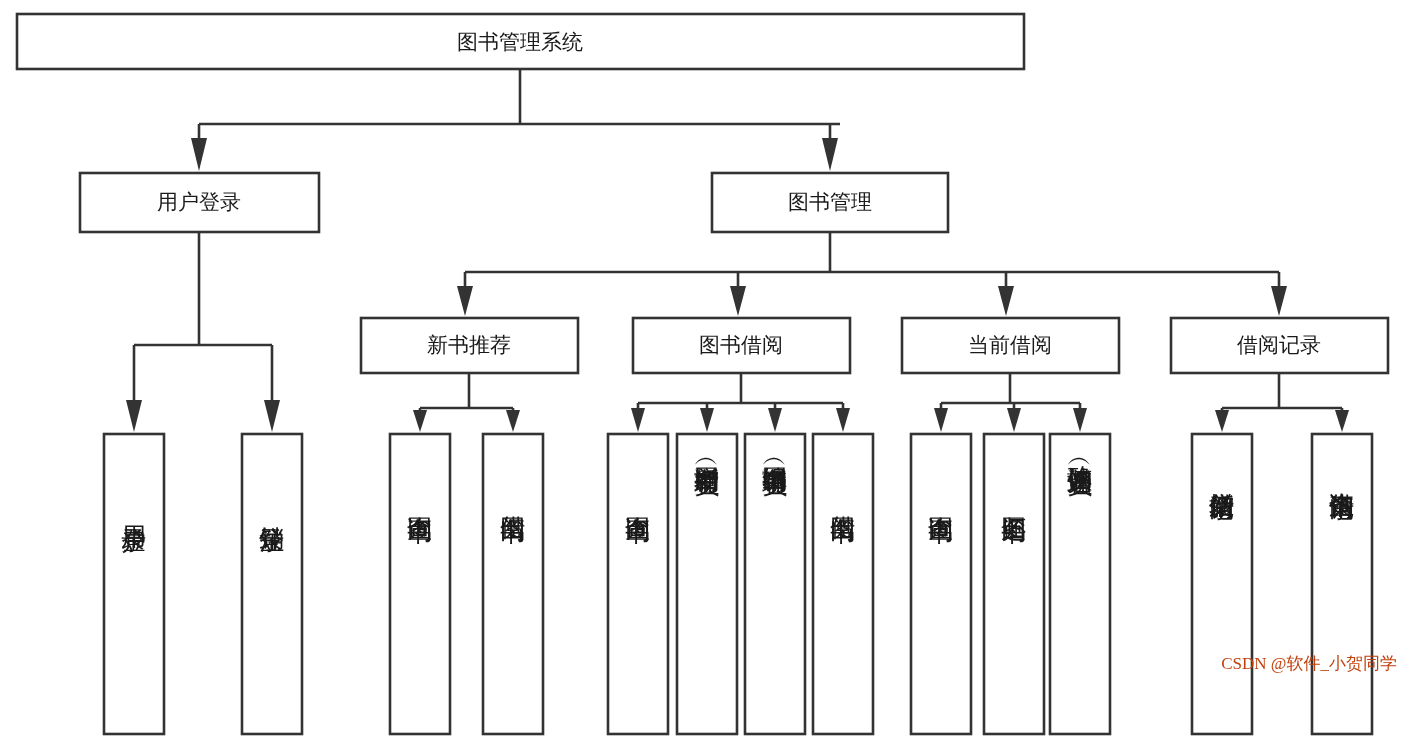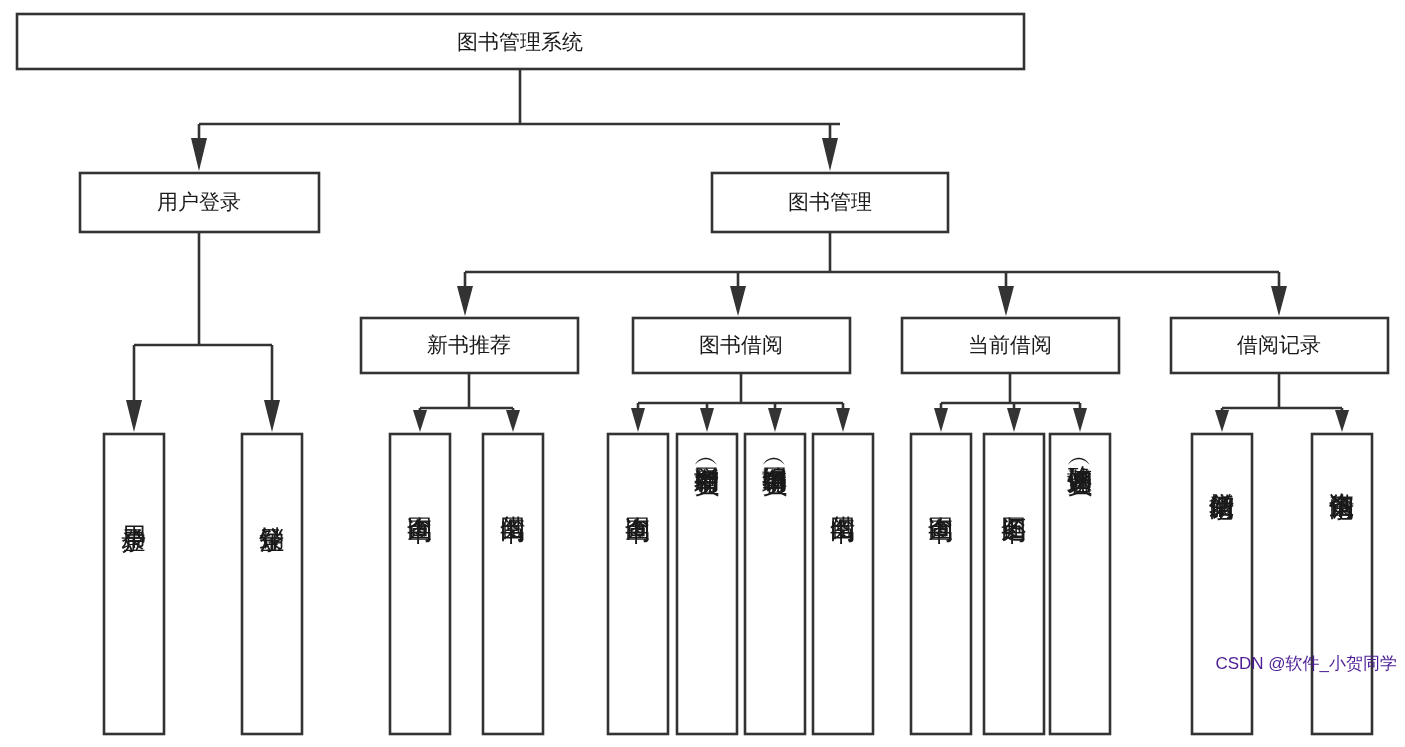--- a/index.html
+++ b/index.html
@@ -61,23 +61,23 @@
     font-size: 25px;
     line-height: 1.06;
     color: #1a1a1a;
     letter-spacing: 1px;
     white-space: nowrap;
   }
   .watermark {
     position: absolute;
     right: 8px;
     bottom: 6px;
-    font-family: Liberation Sans, sans-serif;
+    font-family: Liberation Serif, serif;
     font-size: 17px;
-    color: #4c1d95;
+    color: #c2410c;
     white-space: nowrap;
   }
 </style>
 </head>
 <body>
 
 <div id="diagram-root">
 
   <svg class="diagram-canvas" viewBox="0 0 1405 747">
 

